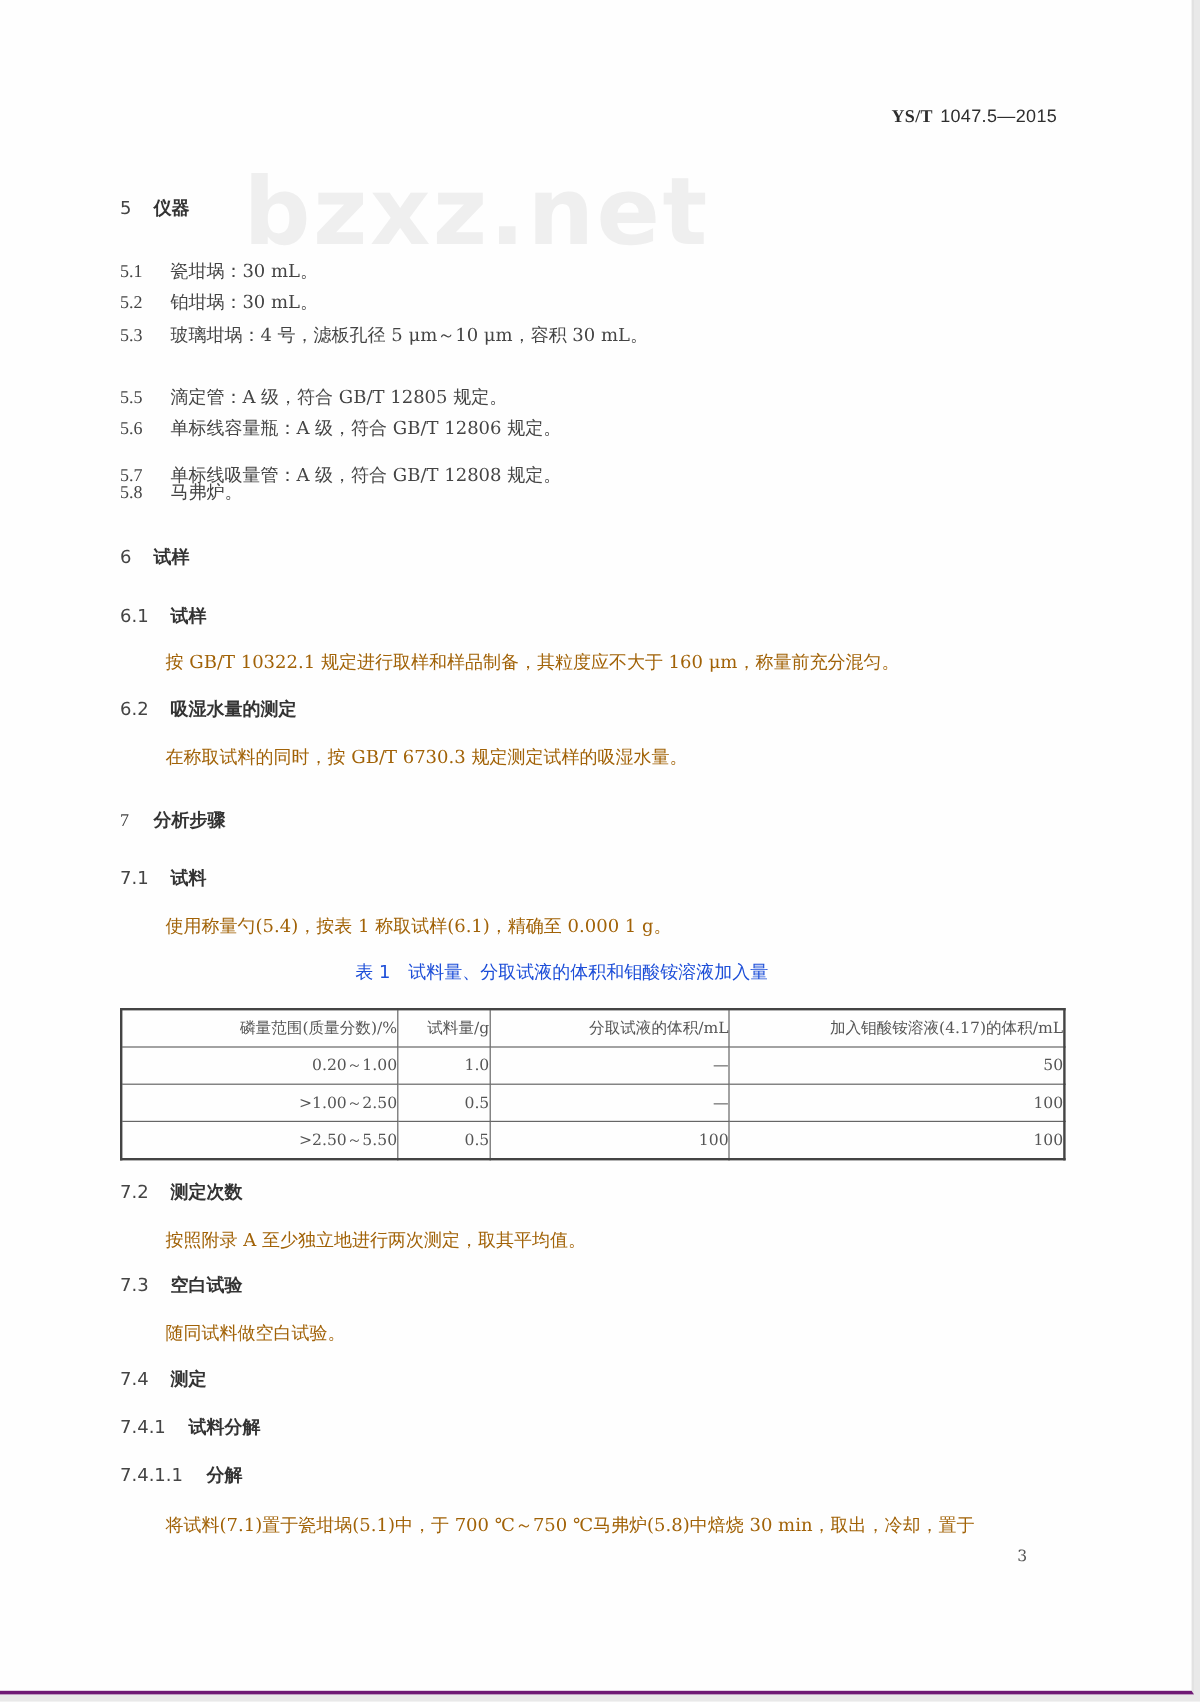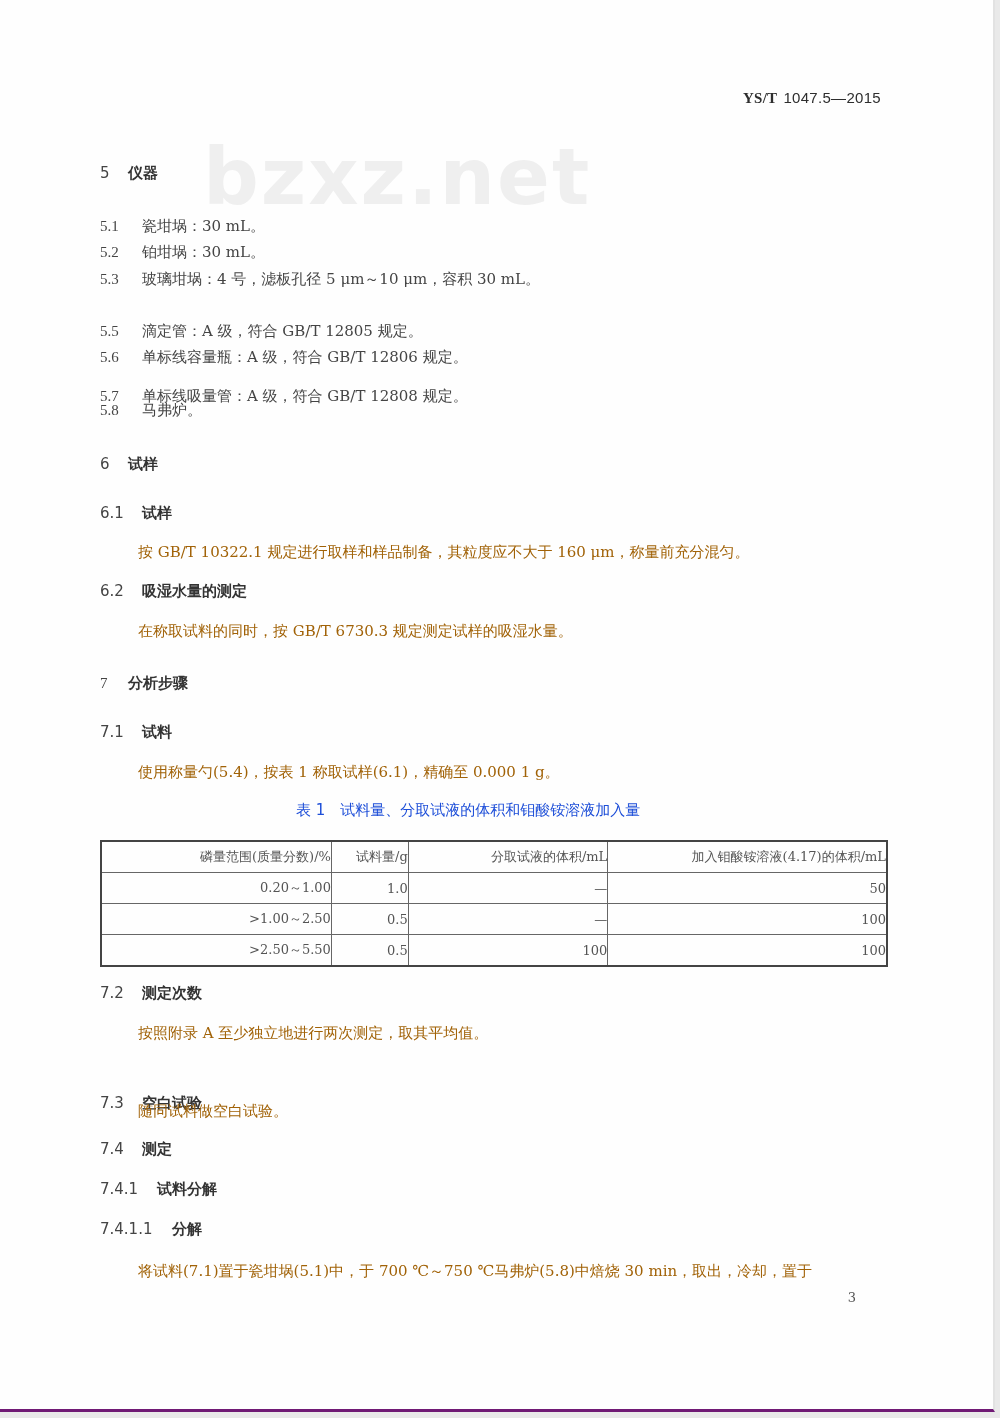--- a/index.html
+++ b/index.html
@@ -125,21 +125,21 @@
     </tr>
   </tbody>
     </table>
 
   <div class="abs h2" style="left:100px; top:984px;">
     <span class="num" style="width:42px;">7.2</span><span>测定次数</span>
   </div>
   <div class="abs para" style="top:1024px;">按照附录 A 至少独立地进行两次测定，取其平均值。</div>
 
   <div class="abs h2" style="left:100px; top:1062px;">
-    <span class="num" style="width:42px;margin-top:32px;">7.3</span><span>空白试验</span>
+    <span class="num" style="width:42px;">7.3</span><span>空白试验</span>
   </div>
   <div class="abs para" style="top:1102px;">随同试料做空白试验。</div>
 
   <div class="abs h2" style="left:100px; top:1140px;">
     <span class="num" style="width:42px;">7.4</span><span>测定</span>
   </div>
 
   <div class="abs h2" style="left:100px; top:1180px;">
     <span class="num" style="width:57px;">7.4.1</span><span>试料分解</span>
   </div>

